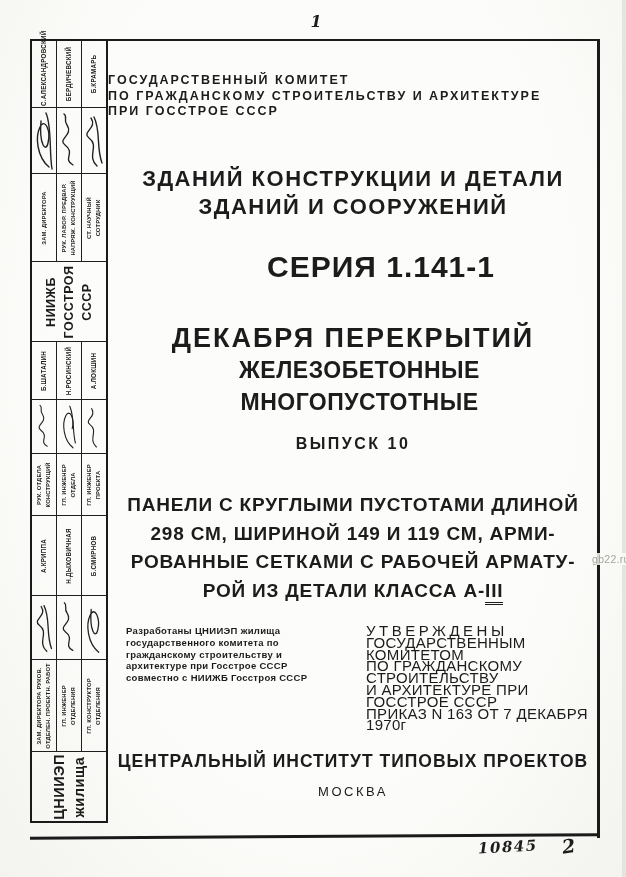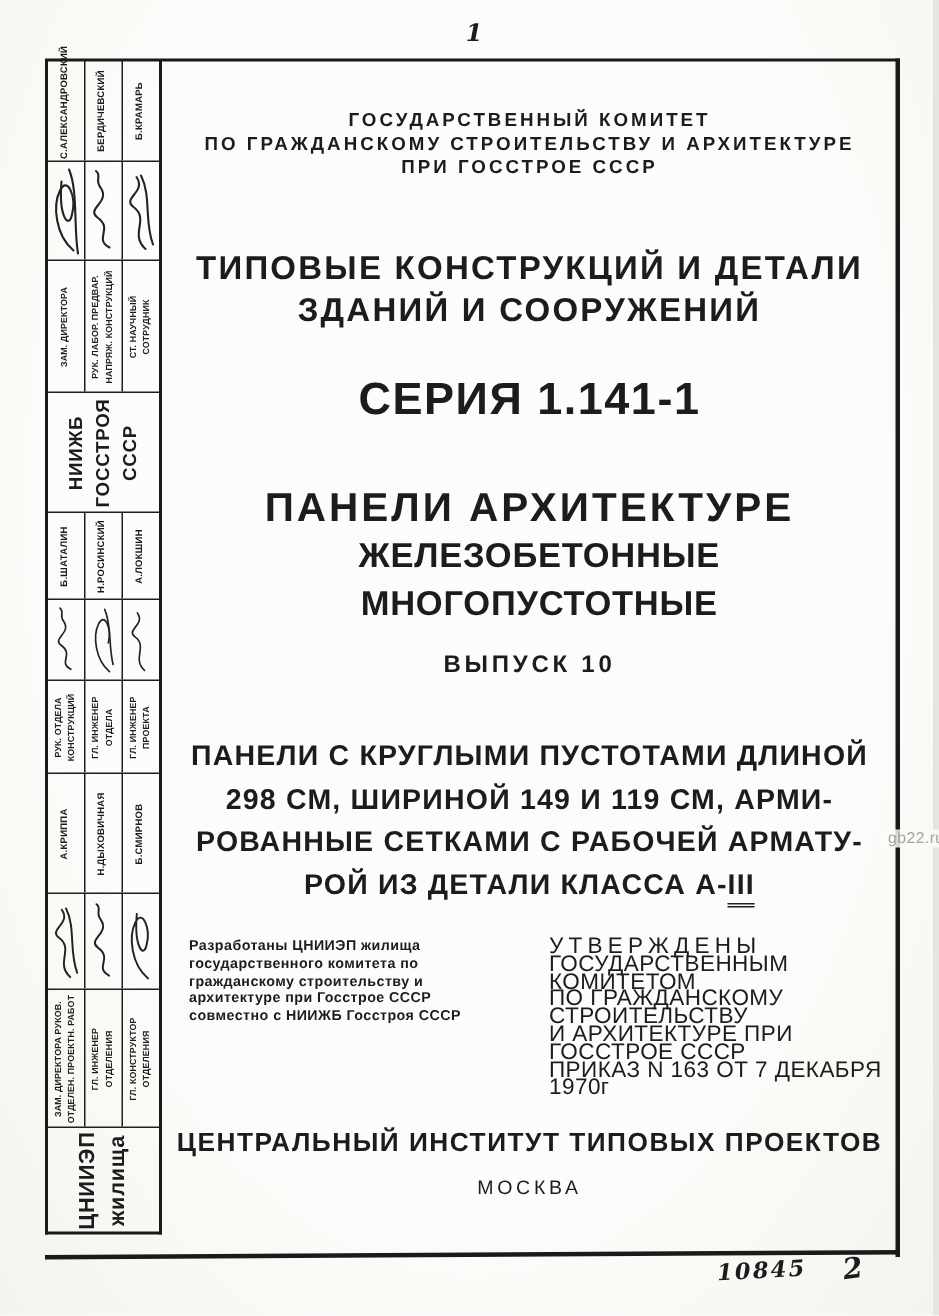--- a/index.html
+++ b/index.html
@@ -37,26 +37,26 @@
   .tt{font-weight:bold;font-size:5.9px;line-height:1.45;letter-spacing:0.1px;}
   .w64{width:64px;} .w84{width:84px;} .w76{width:76px;} .w54{width:54px;}
   .w56{width:56px;} .w88{width:88px;} .w70{width:70px;}
   .org1{font-weight:bold;font-size:12.5px;line-height:1.45;letter-spacing:0.5px;}
   .org2{font-weight:bold;font-size:14.5px;line-height:1.4;letter-spacing:0.5px;}
   .sig{position:absolute;left:50%;top:50%;transform:translate(-50%,-50%) rotate(-90deg);}
   .sig path{stroke:#222;stroke-width:1.4;fill:none;stroke-linecap:round;}
 
   
   .content{left:108px;top:39px;width:490px;height:784px;}
-  .committee{top:34px;left:0;width:100%;text-align:center;
+  .committee{top:34px;left:0;width:100%;
     font-weight:bold;font-size:12.5px;line-height:15.5px;letter-spacing:2px;}
   .doctype{top:126px;left:0;width:100%;text-align:center;
     font-weight:bold;font-size:22px;line-height:28px;letter-spacing:1.5px;}
   .series{top:211px;left:0;width:100%;text-align:center;
-    font-weight:900;font-size:30px;letter-spacing:1px;}
+    font-weight:900;font-size:30px;letter-spacing:1px;padding-left:28px;}
   .subject{top:283px;left:0;width:100%;text-align:center;font-weight:bold;}
   .subject-l1{font-size:27px;letter-spacing:2px;line-height:32px;}
   .subject-l2{font-size:23px;letter-spacing:0.5px;line-height:32px;padding-left:13px;}
   .issue{top:396px;left:0;width:100%;text-align:center;
     font-weight:bold;font-size:16px;letter-spacing:2.5px;}
   .spec{top:452px;left:0;width:100%;text-align:center;
     font-weight:bold;font-size:19px;line-height:28.5px;letter-spacing:0.8px;}
   .steel-class{border-bottom:3px double #1c1c1c;padding-bottom:1px;}
   .cols{top:586px;left:18px;width:462px;display:flex;flex-direction:row;justify-content:space-between;gap:12px;}
   .devcol{width:228px;font-weight:bold;font-size:9.5px;line-height:11.8px;letter-spacing:0.3px;}
@@ -239,27 +239,27 @@
   </div>
 
 </div>
 
 <div class="abs content">
 
   <div class="abs committee pre">ГОСУДАРСТВЕННЫЙ КОМИТЕТ
 ПО ГРАЖДАНСКОМУ СТРОИТЕЛЬСТВУ И АРХИТЕКТУРЕ
 ПРИ ГОССТРОЕ СССР</div>
 
-  <div class="abs doctype pre">ТИПОВЫЕ КОНСТРУКЦИЙ И ДЕТАЛИ
+  <div class="abs doctype pre">ЗДАНИЙ КОНСТРУКЦИИ И ДЕТАЛИ
 ЗДАНИЙ И СООРУЖЕНИЙ</div>
 
   <div class="abs series">СЕРИЯ 1.141-1</div>
 
   <div class="abs subject">
-    <div class="subject-l1">ПАНЕЛИ АРХИТЕКТУРЕ</div>
+    <div class="subject-l1">ДЕКАБРЯ ПЕРЕКРЫТИЙ</div>
     <div class="subject-l2">ЖЕЛЕЗОБЕТОННЫЕ МНОГОПУСТОТНЫЕ</div>
   </div>
 
   <div class="abs issue">ВЫПУСК 10</div>
 
   <div class="abs spec">
     <div class="pre">ПАНЕЛИ С КРУГЛЫМИ ПУСТОТАМИ ДЛИНОЙ
 298 СМ, ШИРИНОЙ 149 И 119 СМ, АРМИ-
 РОВАННЫЕ СЕТКАМИ С РАБОЧЕЙ АРМАТУ-</div>
     <div><span>РОЙ ИЗ ДЕТАЛИ КЛАССА А-</span><span class="steel-class">III</span></div>

